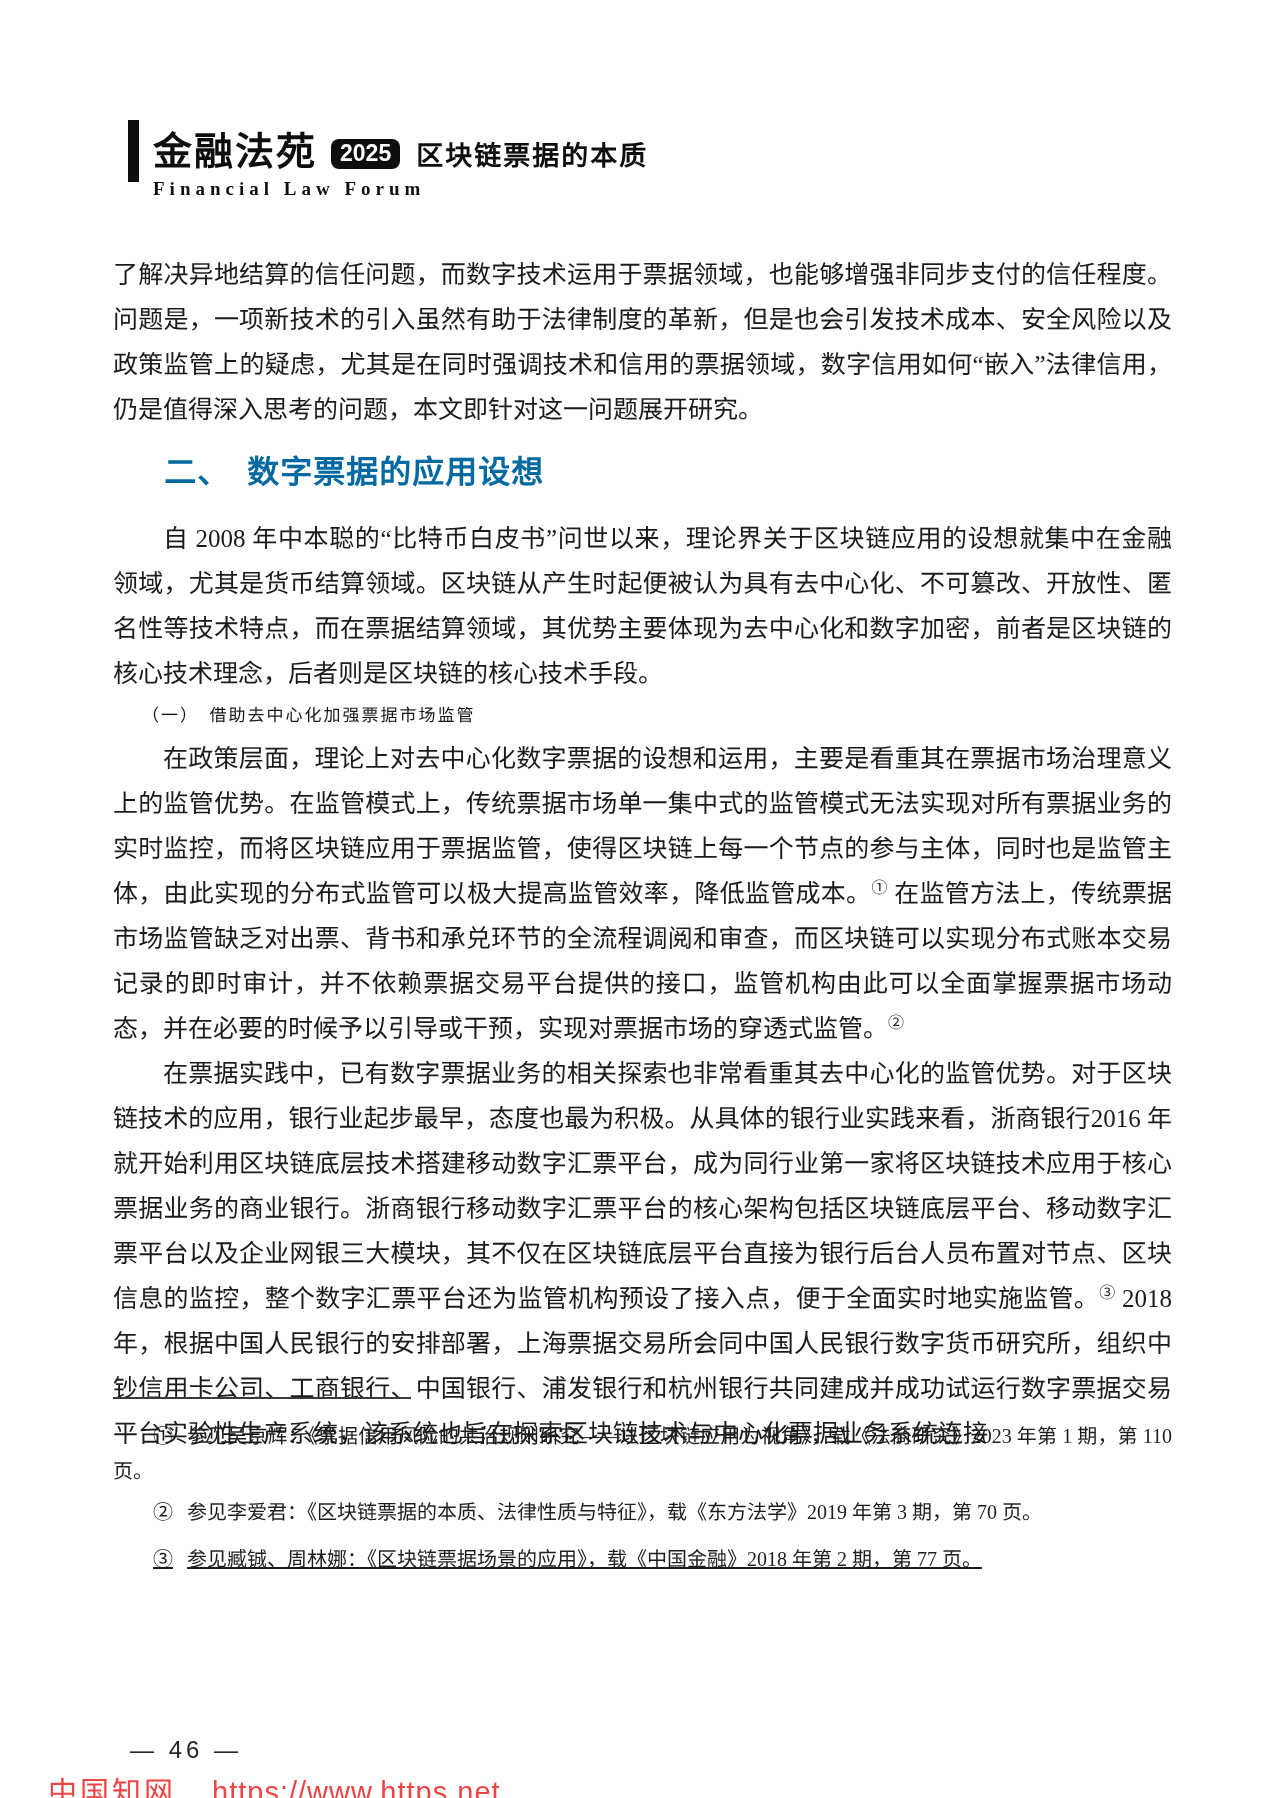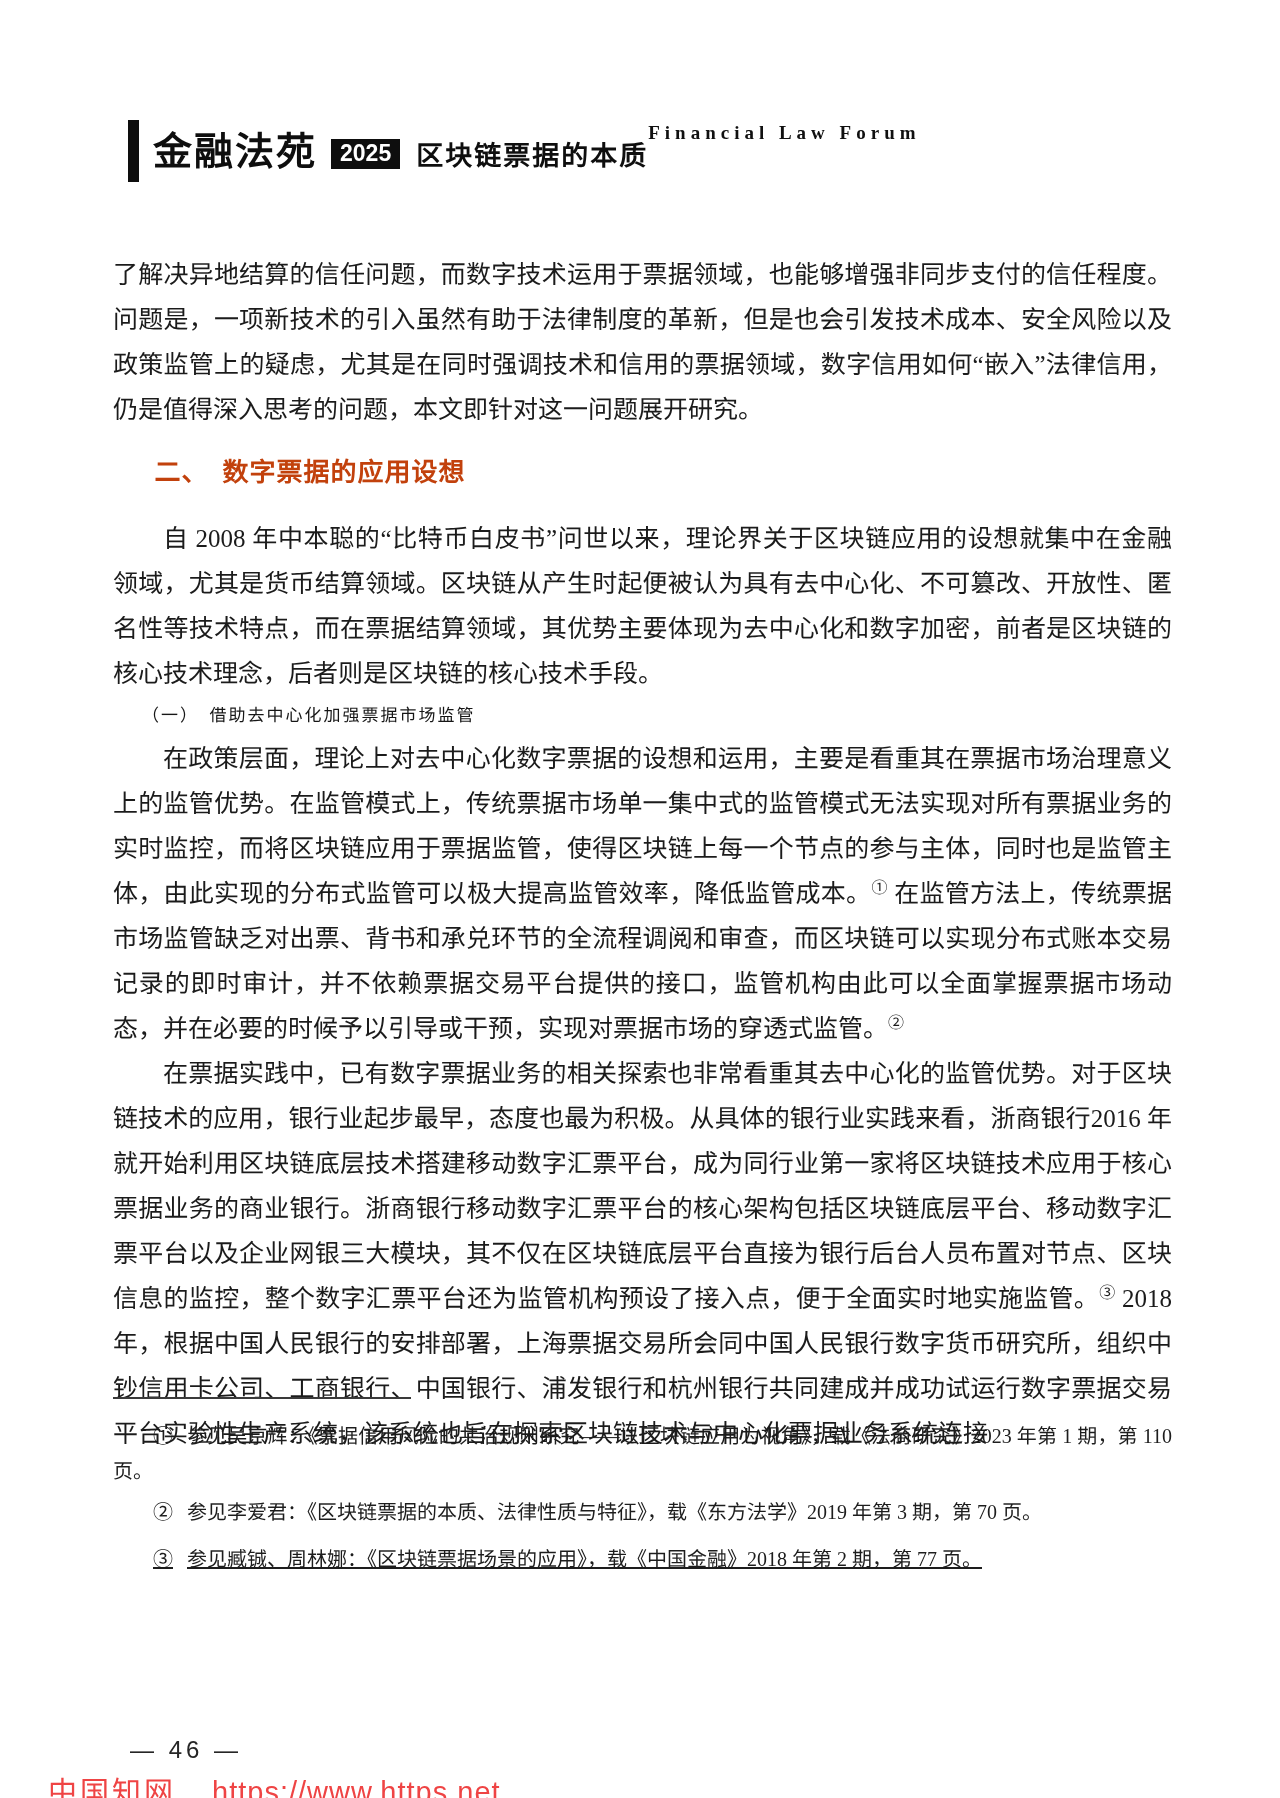--- a/index.html
+++ b/index.html
@@ -13,32 +13,32 @@
   }
 
   
   .header {
     position: absolute; left: 128px; top: 120px;
     display: flex; align-items: stretch;
   }
   .header-bar {
     width: 11px; height: 62px; background: #0e0e0e; margin-right: 14px;
   }
-  .header-text { display: flex; flex-direction: row; }
+  .header-text { display: flex; flex-direction: column; }
   .header-row1 { display: flex; align-items: baseline; }
   .journal-cn {
     font-size: 39px; font-weight: 900; color: #0e0e0e;
     letter-spacing: 2px;
     font-family: "Liberation Serif", "DejaVu Serif", serif;
   }
   .year-badge {
     background: #0e0e0e; color: #ffffff;
     font-family: "Liberation Sans", "DejaVu Sans", sans-serif;
     font-weight: bold; font-size: 23px;
-    padding: 1px 9px 2px 9px; border-radius: 0;
+    padding: 1px 9px 2px 9px; border-radius: 8px;
     margin-left: 14px; position: relative; top: -4px;
   }
   .issue-cn {
     font-size: 27px; font-weight: bold; color: #0e0e0e;
     margin-left: 16px; letter-spacing: 2px;
   }
   .journal-en {
     font-size: 19px; color: #101010; letter-spacing: 5px;
     margin-top: 2px; font-weight: 600;
   }
@@ -48,24 +48,24 @@
     position: absolute; left: 113px; top: 252px; width: 1059px;
     font-size: 25px; line-height: 45px;
     text-align: justify;
     color: #1b1b1b;
   }
   .main p { text-align: justify; }
   .para { text-indent: 2em; }
   .para-cont { text-indent: 0; }
   .section-heading {
     font-family: "Liberation Sans", "DejaVu Sans", sans-serif;
-    font-weight: bold; font-size: 26px; line-height: 40px;
+    font-weight: bold; font-size: 32px; line-height: 40px;
     margin-top: 20px; margin-bottom: 24px;
     text-indent: 1.6em; letter-spacing: 1px;
-    color: #c2410c;
+    color: #0369a1;
   }
   .subsection-heading {
     font-size: 17px; line-height: 40px;
     text-indent: 1.7em; letter-spacing: 2px;
     font-weight: normal; color: #161616;
   }
   .fnref {
     font-size: 16px; vertical-align: super; line-height: 0;
     letter-spacing: 0;
   }

